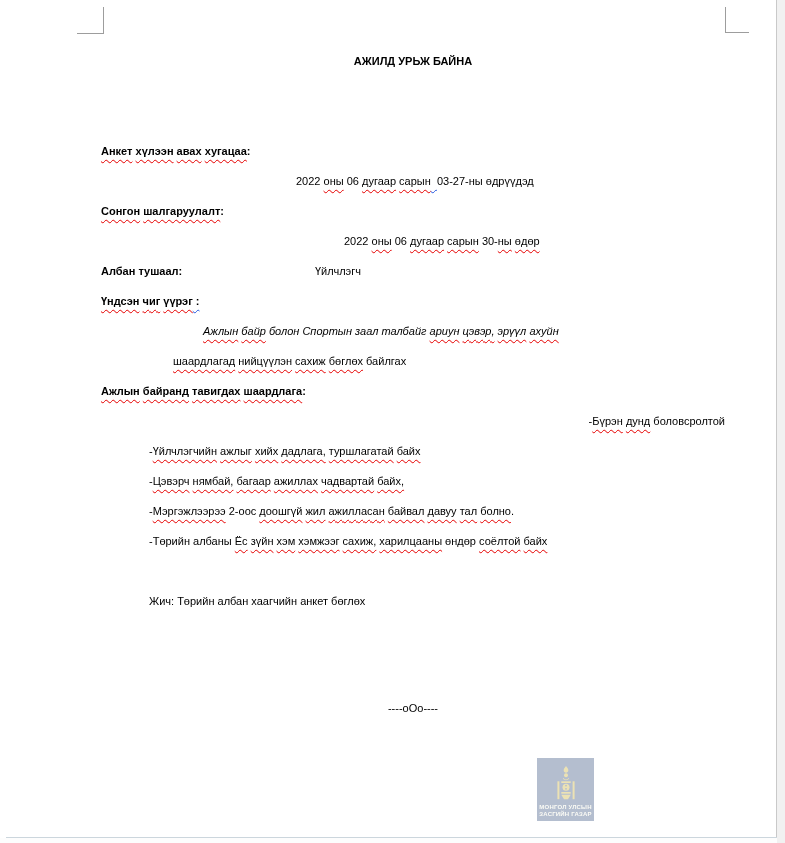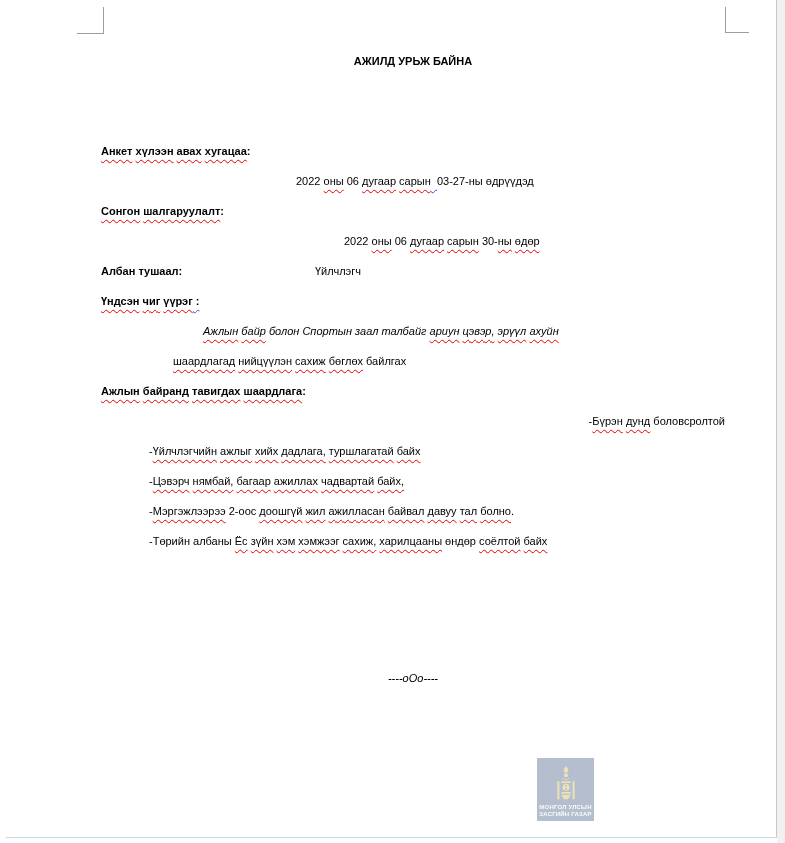--- a/index.html
+++ b/index.html
@@ -61,21 +61,22 @@
         <div class="para"><span class="b wr">Үндсэн</span><span class="b"> </span><span class="b wr">чиг</span><span class="b"> </span><span class="b wr">үүрэг</span><span class="b wb">&nbsp;:</span></div>
         <div class="para" style="margin-left: 102px; font-style: italic;"><span class="wr">Ажлын</span><span> </span><span class="wr">байр</span><span> болон Спортын заал талбайг </span><span class="wr">ариун</span><span> </span><span class="wr">цэвэр,</span><span> </span><span class="wr">эрүүл</span><span> </span><span class="wr">ахуйн</span></div>
         <div class="para" style="margin-left: 72px;"><span class="wr">шаардлагад</span><span> </span><span class="wr">нийцүүлэн</span><span> </span><span class="wr">сахиж</span><span> </span><span class="wr">бөглөх</span><span> байлгах</span></div>
         <div class="para"><span class="b wr">Ажлын</span><span class="b"> </span><span class="b wr">байранд</span><span class="b"> </span><span class="b wr">тавигдах</span><span class="b"> </span><span class="b wr">шаардлага</span><span class="b">:</span></div>
         <div class="para" style="margin-left: 73px; text-align: right;"><span>-</span><span class="wr">Бүрэн</span><span> </span><span class="wr">дунд</span><span> боловсролтой</span></div>
         <div class="para" style="margin-left: 48px;"><span>-</span><span class="wr">Үйлчлэгчийн</span><span> </span><span class="wr">ажлыг</span><span> </span><span class="wr">хийх</span><span> </span><span class="wr">дадлага,</span><span> </span><span class="wr">туршлагатай</span><span> </span><span class="wr">байх</span></div>
         <div class="para" style="margin-left: 48px;"><span>-</span><span class="wr">Цэвэрч</span><span> </span><span class="wr">нямбай,</span><span> </span><span class="wr">багаар</span><span> </span><span class="wr">ажиллах</span><span> </span><span class="wr">чадвартай</span><span> </span><span class="wr">байх,</span></div>
         <div class="para" style="margin-left: 48px;"><span>-</span><span class="wr">Мэргэжлээрээ</span><span> 2-оос </span><span class="wr">доошгүй</span><span> </span><span class="wr">жил</span><span> </span><span class="wr">ажилласан</span><span> </span><span class="wr">байвал</span><span> </span><span class="wr">давуу</span><span> </span><span class="wr">тал</span><span> </span><span class="wr">болно</span><span>.</span></div>
         <div class="para" style="margin-left: 48px;"><span>-Төрийн албаны </span><span class="wr">Ёс</span><span> </span><span class="wr">зүйн</span><span> </span><span class="wr">хэм</span><span> </span><span class="wr">хэмжээг</span><span> </span><span class="wr">сахиж,</span><span> </span><span class="wr">харилцааны</span><span> өндөр </span><span class="wr">соёлтой</span><span> </span><span class="wr">байх</span></div>
         <div class="para">&nbsp;</div>
-        <div class="para" style="text-align: center; margin-top: 77px; font-style: italic;"><span>----oOo----</span></div>
+        <div class="para" style="margin-left: 48px;"><span>Жич: Төрийн албан хаагчийн анкет бөглөх</span></div>
+        <div class="para" style="text-align: center; margin-top: 77px;"><span>----oOo----</span></div>
       </div>
 
     <div class="logo">
       <svg width="24" height="36" viewBox="0 0 22 36">
         <g fill="#ece2b4">
           <path d="M11 0 C13 2.5 14.2 4.2 12.6 6.1 A2.6 2.6 0 0 1 9.4 6.1 C7.8 4.2 9 2.5 11 0 Z"></path>
           <circle cx="11" cy="9.2" r="2"></circle>
           <path d="M7.8 12 A3.4 3.4 0 0 0 14.2 12 L13.4 12 A2.6 2.6 0 0 1 8.6 12 Z"></path>
           <rect x="6.3" y="15.3" width="9.4" height="1.7"></rect>
           <circle cx="11" cy="21.2" r="3.5"></circle>

